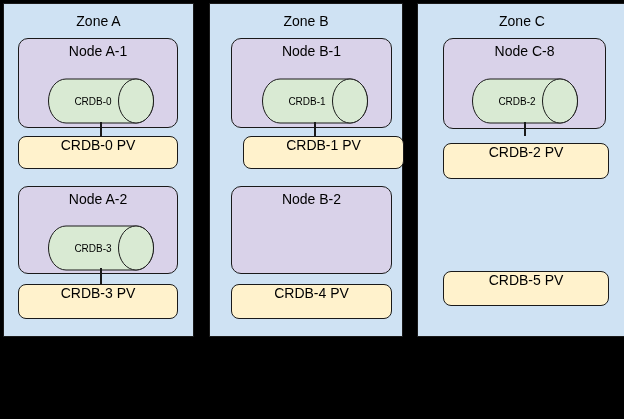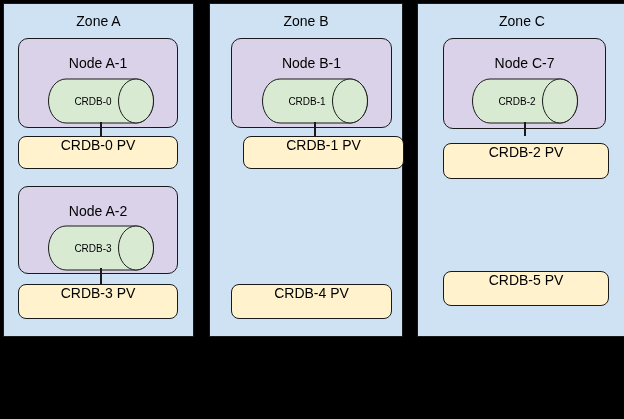--- a/index.html
+++ b/index.html
@@ -19,21 +19,21 @@
   .zone{
     position:absolute;top:3px;height:334px;
     background:var(--zone-fill);border:1px solid var(--stroke);
     box-sizing:border-box;
   }
   .zone-label{text-align:center;padding-top:9px;font-size:14px;line-height:17px;}
   .node{
     position:absolute;background:var(--node-fill);border:1px solid var(--stroke);
     border-radius:10px;box-sizing:border-box;
   }
-  .node-label{text-align:center;padding-top:16px;font-size:14px;line-height:17px;}
+  .node-label{text-align:center;padding-top:4px;font-size:14px;line-height:17px;}
   .cyl{position:absolute;overflow:visible;}
   .cyl path,.cyl ellipse{fill:var(--pod-fill);stroke:var(--stroke);stroke-width:1;}
   .cyl text{font-size:10px;fill:var(--text);font-family:"Liberation Sans",sans-serif;}
   .connector{position:absolute;width:2px;background:var(--stroke);}
   .pv{
     position:absolute;background:var(--pv-fill);border:1px solid var(--stroke);
     border-radius:8px;box-sizing:border-box;
     display:flex;justify-content:center;
     font-size:14px;line-height:17px;
   }
@@ -82,30 +82,33 @@
         <path d="M 18 1 H 88 A 17.5 22 0 0 1 88 45 H 18 A 17.5 22 0 0 1 18 1 Z"></path>
         <ellipse cx="88" cy="23" rx="17.5" ry="22"></ellipse>
         <text x="45" y="27" text-anchor="middle">CRDB-1</text>
       </svg>
     </div>
     <div class="connector" style="left:104px;top:118px;height:15px;"></div>
     <div class="pv" style="left:21px;top:132px;width:161px;height:33px;margin-left:12px;">
       <span>CRDB-1 PV</span>
     </div>
 
+    <div class="node" style="left:21px;top:182px;width:161px;height:88px;">
+      <div class="node-label">Node B-2</div>
+    </div>
     <div class="pv" style="left:21px;top:280px;width:161px;height:35px;">
       <span>CRDB-4 PV</span>
     </div>
   </section>
 
   <section class="zone" style="left:417px;width:210px;">
     <div class="zone-label">Zone C</div>
 
     <div class="node" style="left:25px;top:34px;width:163px;height:91px;">
-      <div class="node-label">Node C-7</div>
+      <div class="node-label">Node C-8</div>
       <svg class="cyl" style="left:28px;top:39px;" width="106" height="46" viewBox="0 0 106 46">
         <path d="M 18 1 H 88 A 17.5 22 0 0 1 88 45 H 18 A 17.5 22 0 0 1 18 1 Z"></path>
         <ellipse cx="88" cy="23" rx="17.5" ry="22"></ellipse>
         <text x="45" y="27" text-anchor="middle">CRDB-2</text>
       </svg>
     </div>
     <div class="connector" style="left:106px;top:118px;height:14px;"></div>
     <div class="pv" style="left:25px;top:131px;width:166px;height:36px;margin-top:8px;">
       <span>CRDB-2 PV</span>
     </div>

